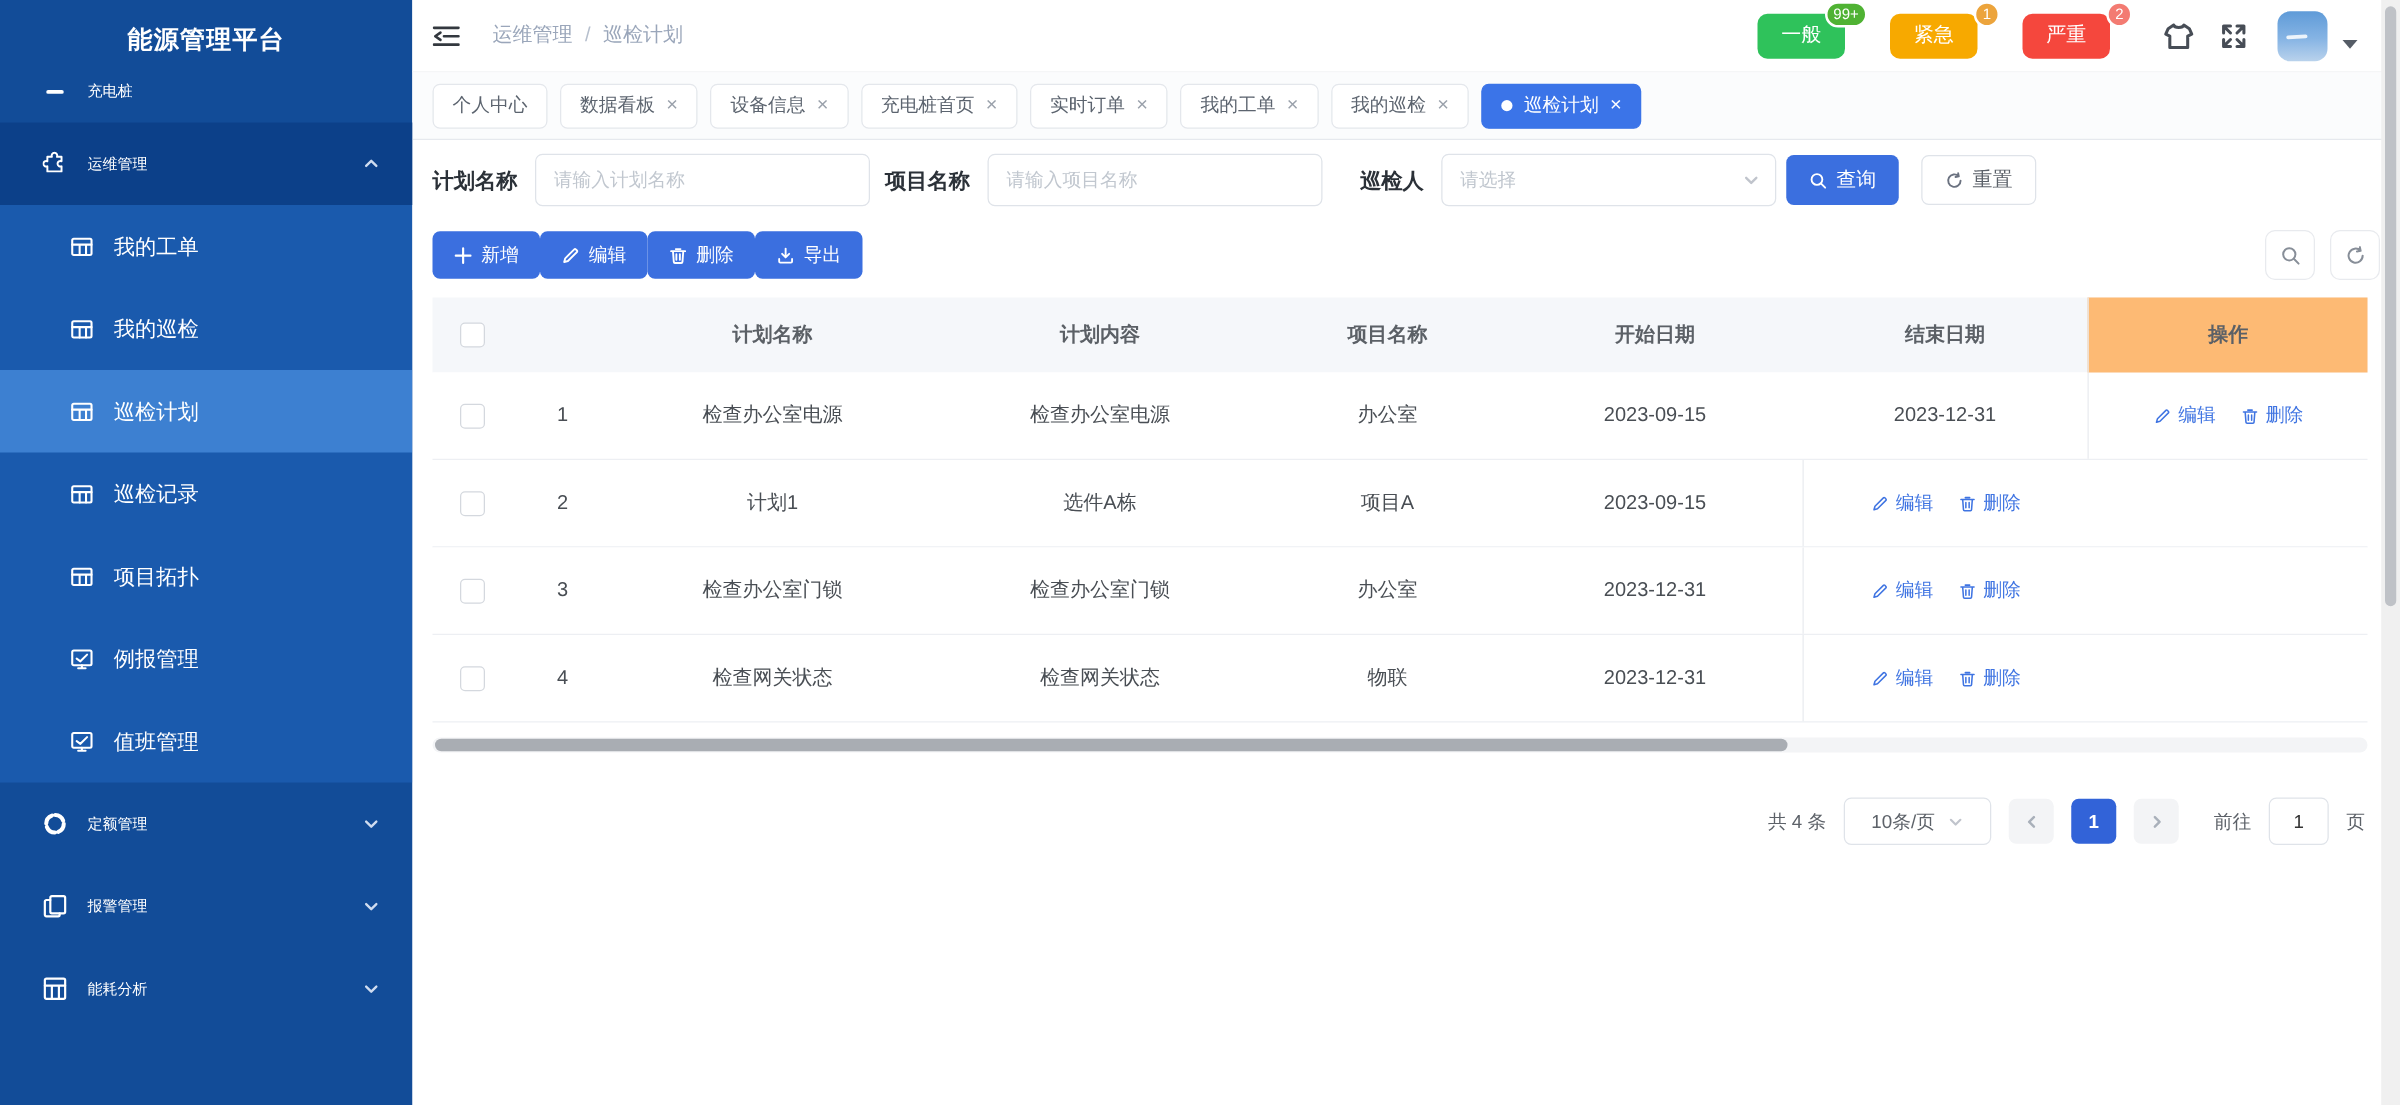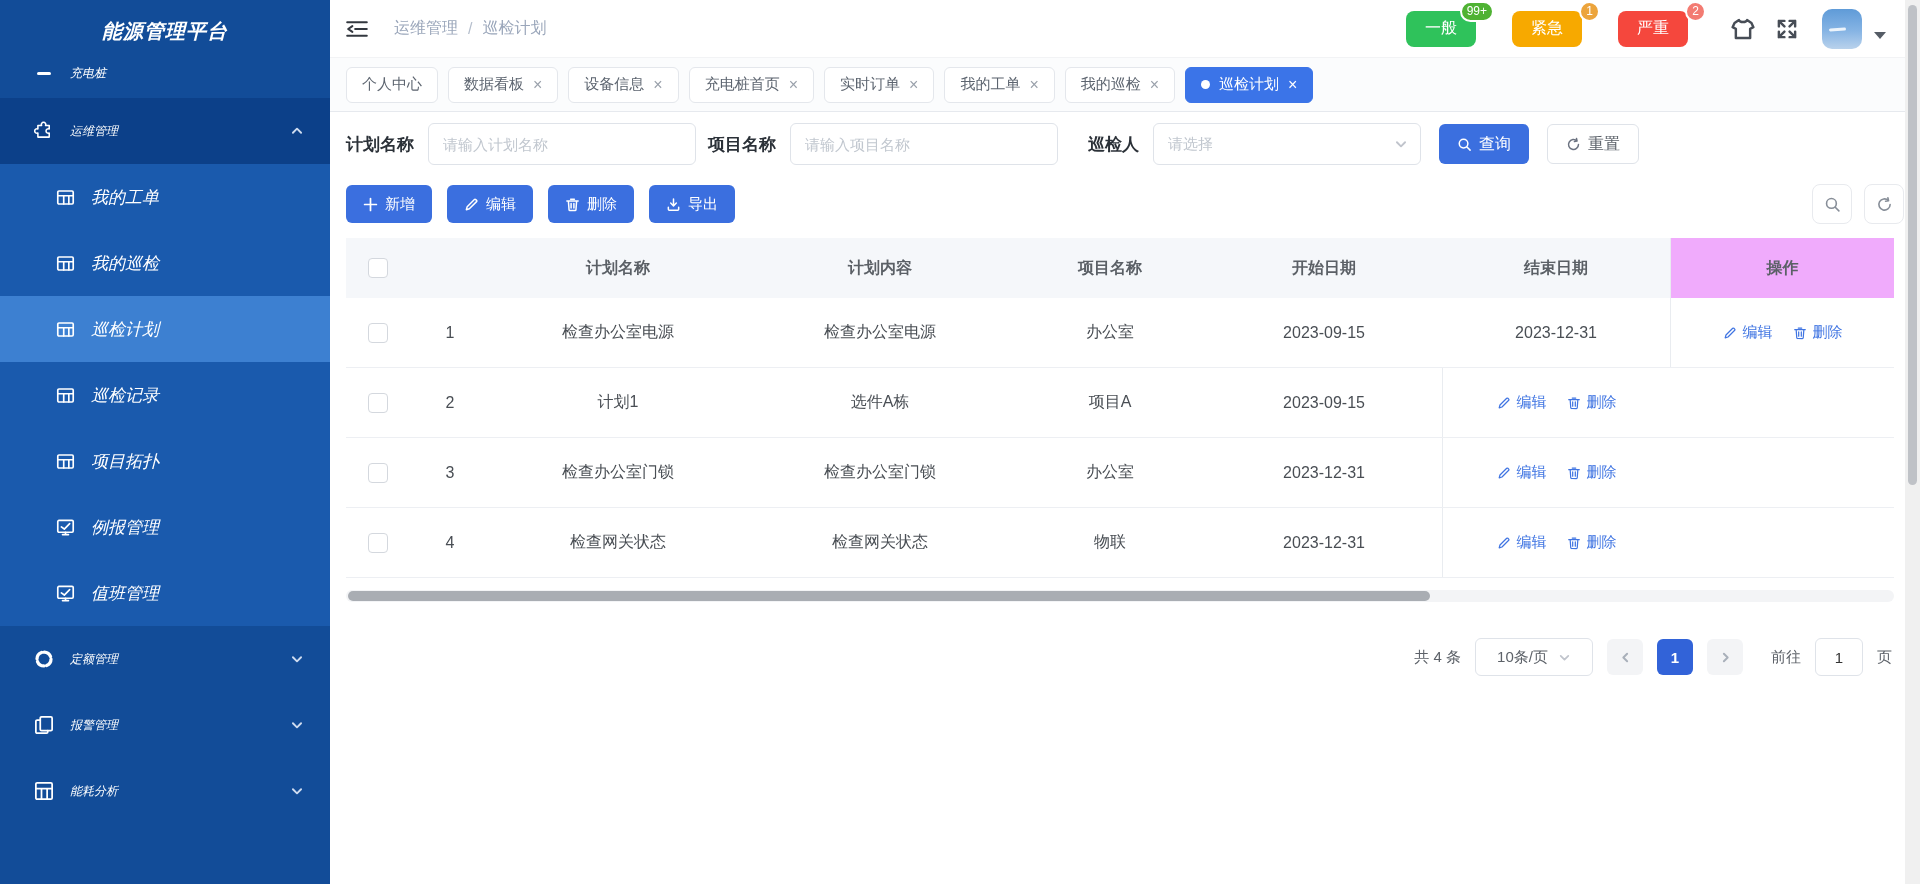--- a/index.html
+++ b/index.html
@@ -1,21 +1,21 @@
 <!DOCTYPE html>
 <html><head>
 <meta charset="utf-8">
 <style>
   * { margin:0; padding:0; box-sizing:border-box; }
   html,body { width:1920px; height:884px; overflow:hidden; background:#fff;
               font-family:"Liberation Sans","DejaVu Sans",sans-serif; }
   .page { display:flex; width:1920px; height:884px; position:relative; }
 
   
-  .sidebar { width:330px; min-width:330px; height:884px; background:#124c98; color:#fff; overflow:hidden;font-style:italic; }
+  .sidebar { width:330px; min-width:330px; height:884px; background:#124c98; color:#fff; overflow:hidden; }
   .sb-title { height:48px; display:flex; align-items:center; justify-content:center;
               font-size:20px; font-weight:bold; letter-spacing:1px; padding-top:14px; }
   .mi { height:66px; display:flex; align-items:center; padding-left:34px; font-size:12px; position:relative; cursor:pointer; }
   .mi .mi-icon { width:20px; height:20px; margin-right:16px; display:flex; align-items:center; justify-content:center; }
   .mi .chev { position:absolute; right:26px; width:14px; height:14px; }
   .mi.clipped { height:50px; }
   .mi.group-open { background:#0c4089; }
   .submenu { background:#1a5aad; }
   .smi { height:66px; display:flex; align-items:center; padding-left:56px; font-size:17px; cursor:pointer; }
   .smi .mi-icon { width:19px; height:19px; margin-right:16px; }
@@ -71,37 +71,37 @@
   .f-select svg { width:14px; height:14px; stroke:#c0c4cc; fill:none; stroke-width:1.6; stroke-linecap:round; stroke-linejoin:round; }
   .btn { height:40px; border-radius:6px; display:inline-flex; align-items:center; gap:7px;
          font-size:16px; padding:0 18px; cursor:pointer; border:none; font-family:inherit; }
   .btn svg { width:15px; height:15px; fill:none; stroke-width:1.6; stroke-linecap:round; stroke-linejoin:round; }
   .btn-primary { background:#3b6fdf; color:#fff; }
   .btn-primary svg { stroke:#fff; }
   .btn-plain { background:#fff; color:#5b6169; border:1px solid #dfe3e9; }
   .btn-plain svg { stroke:#6b7280; }
 
   
-  .toolbar { height:56px; display:flex; align-items:center; padding:0 16px; gap:15px; background:#fff; }
+  .toolbar { height:56px; display:flex; align-items:center; padding:0 16px; background:#fff; }
   .toolbar .btn { height:38px; font-size:15px; padding:0 17px; }
   .toolbar-right { margin-left:auto; display:flex; gap:12px; }
   .icon-box { width:40px; height:40px; border:1px solid #e8eaee; border-radius:8px; background:#fff;
               display:flex; align-items:center; justify-content:center; cursor:pointer; }
   .icon-box svg { width:17px; height:17px; stroke:#878e98; fill:none; stroke-width:1.5; stroke-linecap:round; stroke-linejoin:round; }
 
   
   .table-wrap { margin:6px 16px 0; width:1548px; }
   .t-row { display:grid; grid-template-columns:64px 80px 256px 268px 192px 236px 228px 224px;
            align-items:stretch; background:#fff; }
   .t-head { background:#f5f7fa; height:60px; color:#5b6066; font-weight:bold; font-size:16px; }
   .t-body { height:70px; border-bottom:1px solid #edeff3; font-size:16px; color:#494e54; }
   .cell { display:flex; align-items:center; justify-content:center; text-align:center; }
   .checkbox { width:20px; height:20px; border:1px solid #d4d8de; border-radius:4px; background:#fff; cursor:pointer; }
   .action-cell { border-left:1px solid #e9ecf0; gap:20px; }
-  .t-head .action-cell { background:#f0abfc; }
+  .t-head .action-cell { background:#fdba74; }
   .link { color:#3f74e2; font-size:15px; display:inline-flex; align-items:center; gap:6px; cursor:pointer; white-space:nowrap; }
   .link svg { width:14px; height:14px; stroke:#3f74e2; fill:none; stroke-width:1.4; stroke-linecap:round; stroke-linejoin:round; }
 
   
   .hscroll { margin:12px 16px 0; width:1548px; height:12px; background:#f3f4f6; border-radius:6px; position:relative; }
   .hthumb { position:absolute; left:2px; top:1px; width:1082px; height:10px; background:#a9adb3; border-radius:5px; cursor:pointer; }
 
   
   .pagination { display:flex; align-items:center; justify-content:flex-end; padding:36px 28px 0 0;
                 gap:14px; color:#5d6269; font-size:15px; }
@@ -329,21 +329,21 @@
       <input class="f-input" placeholder="请输入计划名称" style="">
       <span class="f-label" style="margin-left:12px">项目名称</span>
       <input class="f-input" placeholder="请输入项目名称" style="">
       <span class="f-label" style="margin-left:30px">巡检人</span>
       <div class="f-select">
         <span>请选择</span>
         <svg viewBox="0 0 12 12">
             <path d="M2.5 4.5 L6 8 L9.5 4.5"></path>
           </svg>
       </div>
-      <button class="btn btn-primary" style="margin-left:18px">
+      <button class="btn btn-primary" style="margin-left:8px">
         <svg viewBox="0 0 16 16">
             <circle cx="7" cy="7" r="4.6"></circle>
             <path d="M10.6 10.6 L14 14"></path>
           </svg>
         <span>查询</span>
       </button>
       <button class="btn btn-plain" style="margin-left:18px">
         <svg viewBox="0 0 16 16">
             <path d="M13.3 8 a5.3 5.3 0 1 1 -1.6 -3.8 M11.2 1.6 L11.8 4.4 L9 4.9"></path>
           </svg>

